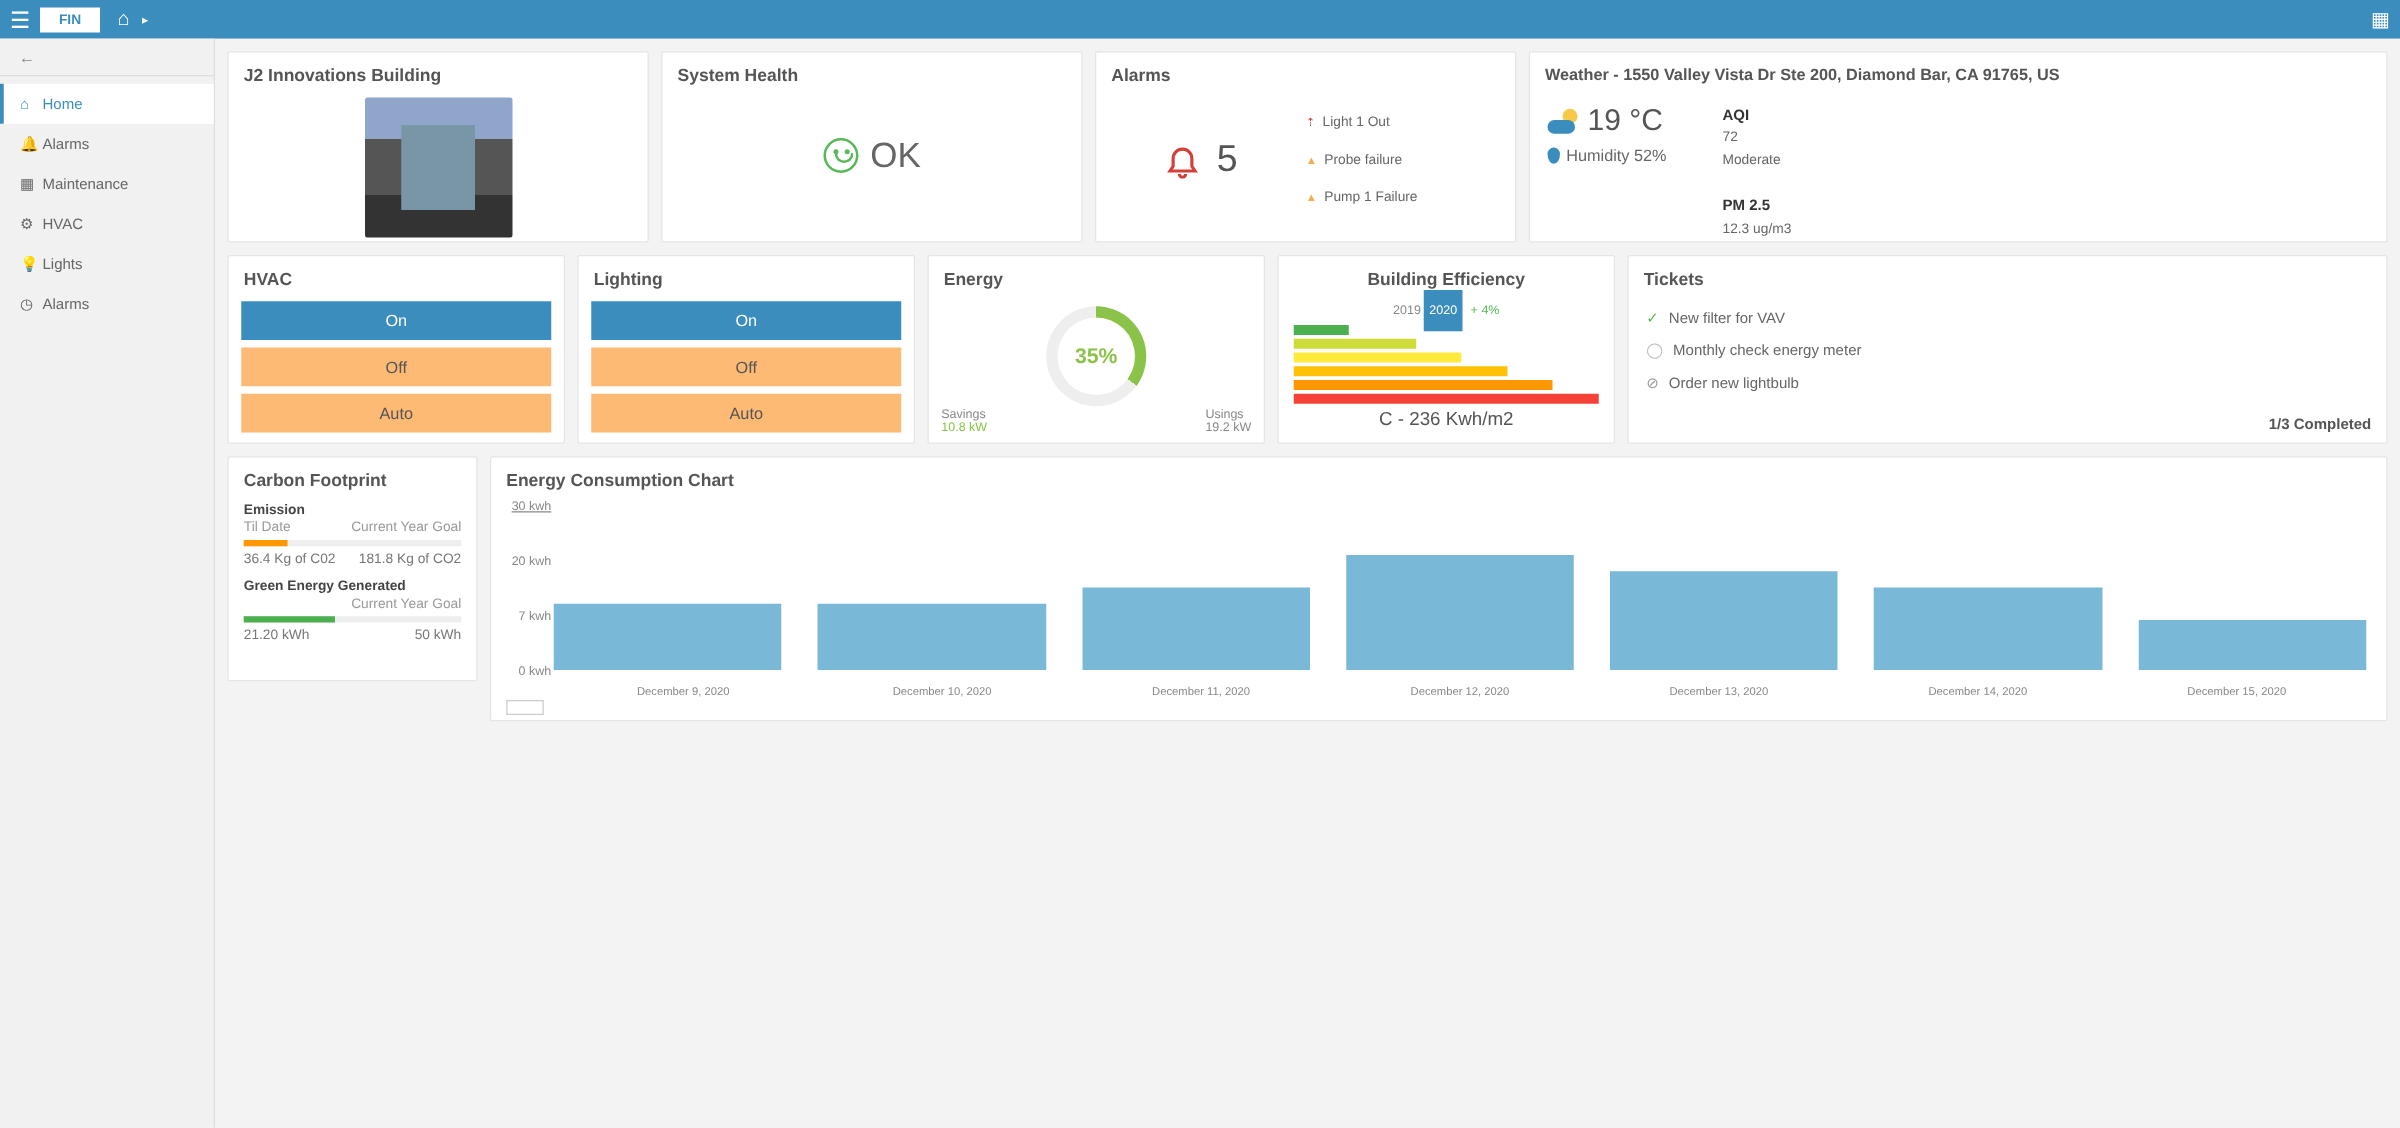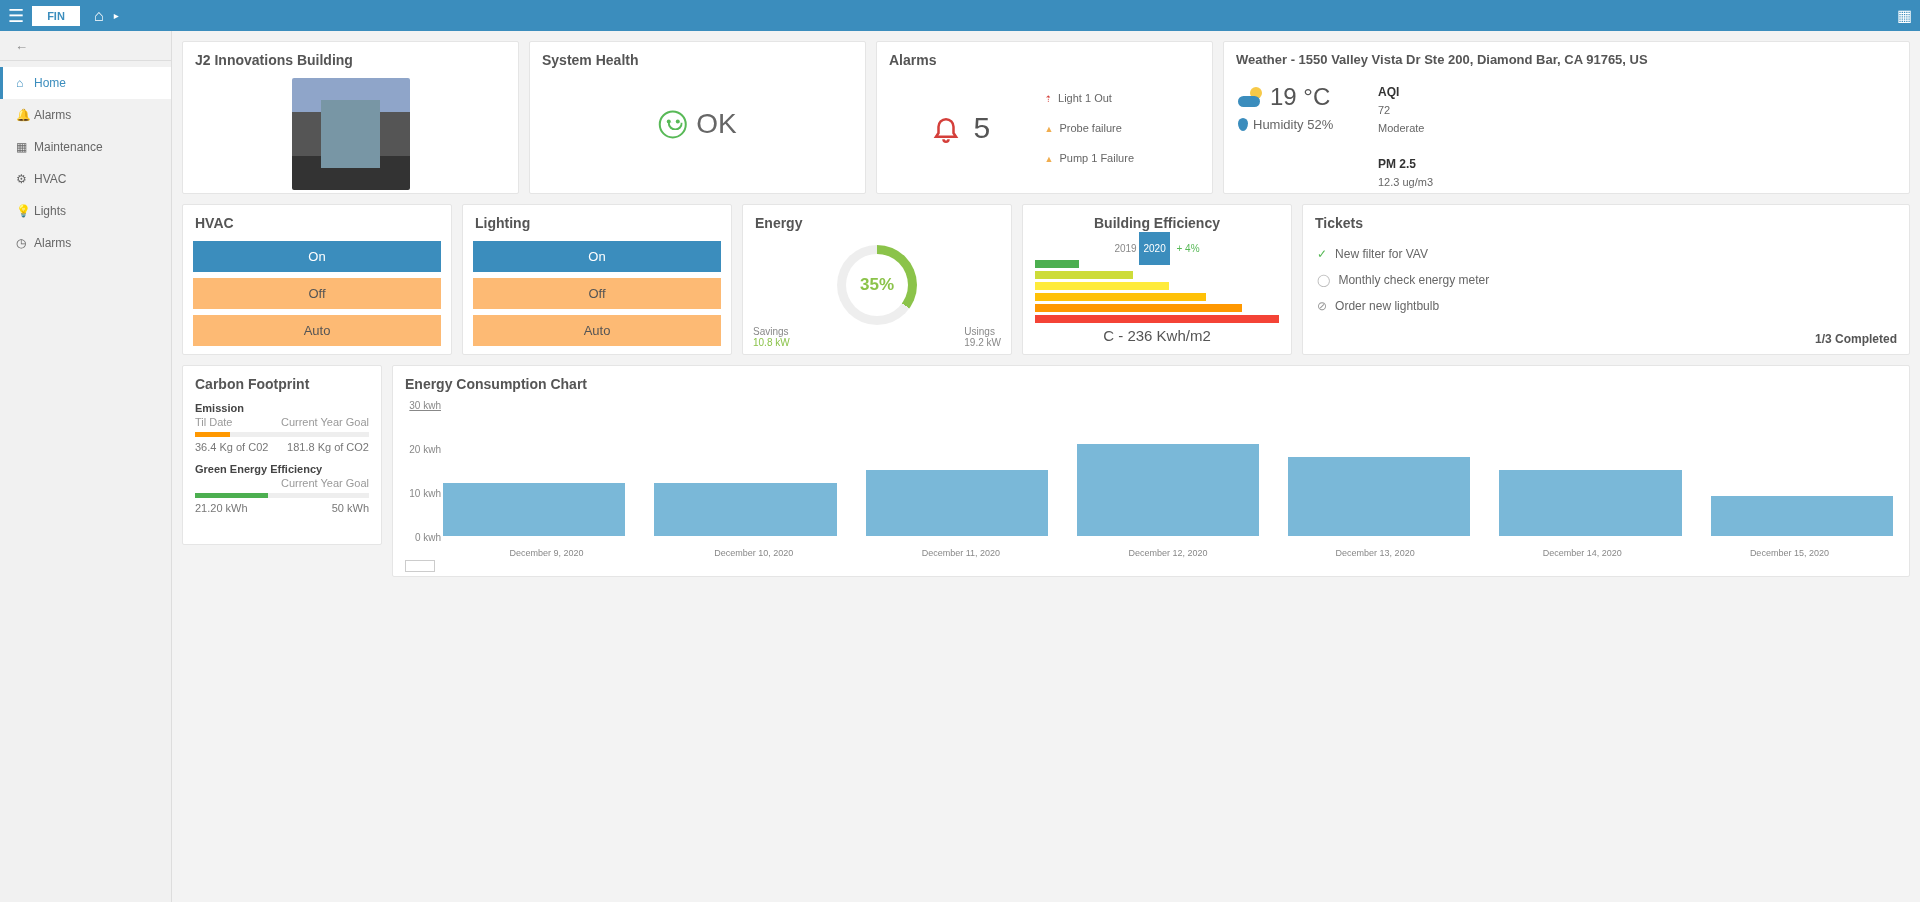--- a/index.html
+++ b/index.html
@@ -263,40 +263,40 @@
           </div>
         <div class="bar">
             <div class="f" style="width:20%;background:#ff9800"></div>
           </div>
         <div class="vals">
             <span>36.4 Kg of C02</span>
             <span>181.8 Kg of CO2</span>
           </div>
       </div>
       <div class="sec">
-        <b>Green Energy Efficiency</b>
+        <b>Green Energy Generated</b>
         <div class="sub">
             <span></span>
             <span>Current Year Goal</span>
           </div>
         <div class="bar">
             <div class="f" style="width:42%;background:#4caf50"></div>
           </div>
         <div class="vals">
             <span>21.20 kWh</span>
             <span>50 kWh</span>
           </div>
       </div>
     </div>
     <div class="card c-chart">
       <h3>Energy Consumption Chart</h3>
       <div class="yax" id="yax">
           <span style="top: -3%; text-decoration: underline;">30 kwh</span>
           <span style="top: 30.3333%;">20 kwh</span>
-          <span style="top: 63.6667%;">10 kwh</span>
+          <span style="top: 63.6667%;">7 kwh</span>
           <span style="top: 97%;">0 kwh</span>
         </div>
       <div class="plot">
           <div class="bars2" id="chart-bars">
             <div class="col" style="height: 40%;"></div>
             <div class="col" style="height: 40%;"></div>
             <div class="col" style="height: 50%;"></div>
             <div class="col" style="height: 70%;"></div>
             <div class="col" style="height: 60%;"></div>
             <div class="col" style="height: 50%;"></div>

